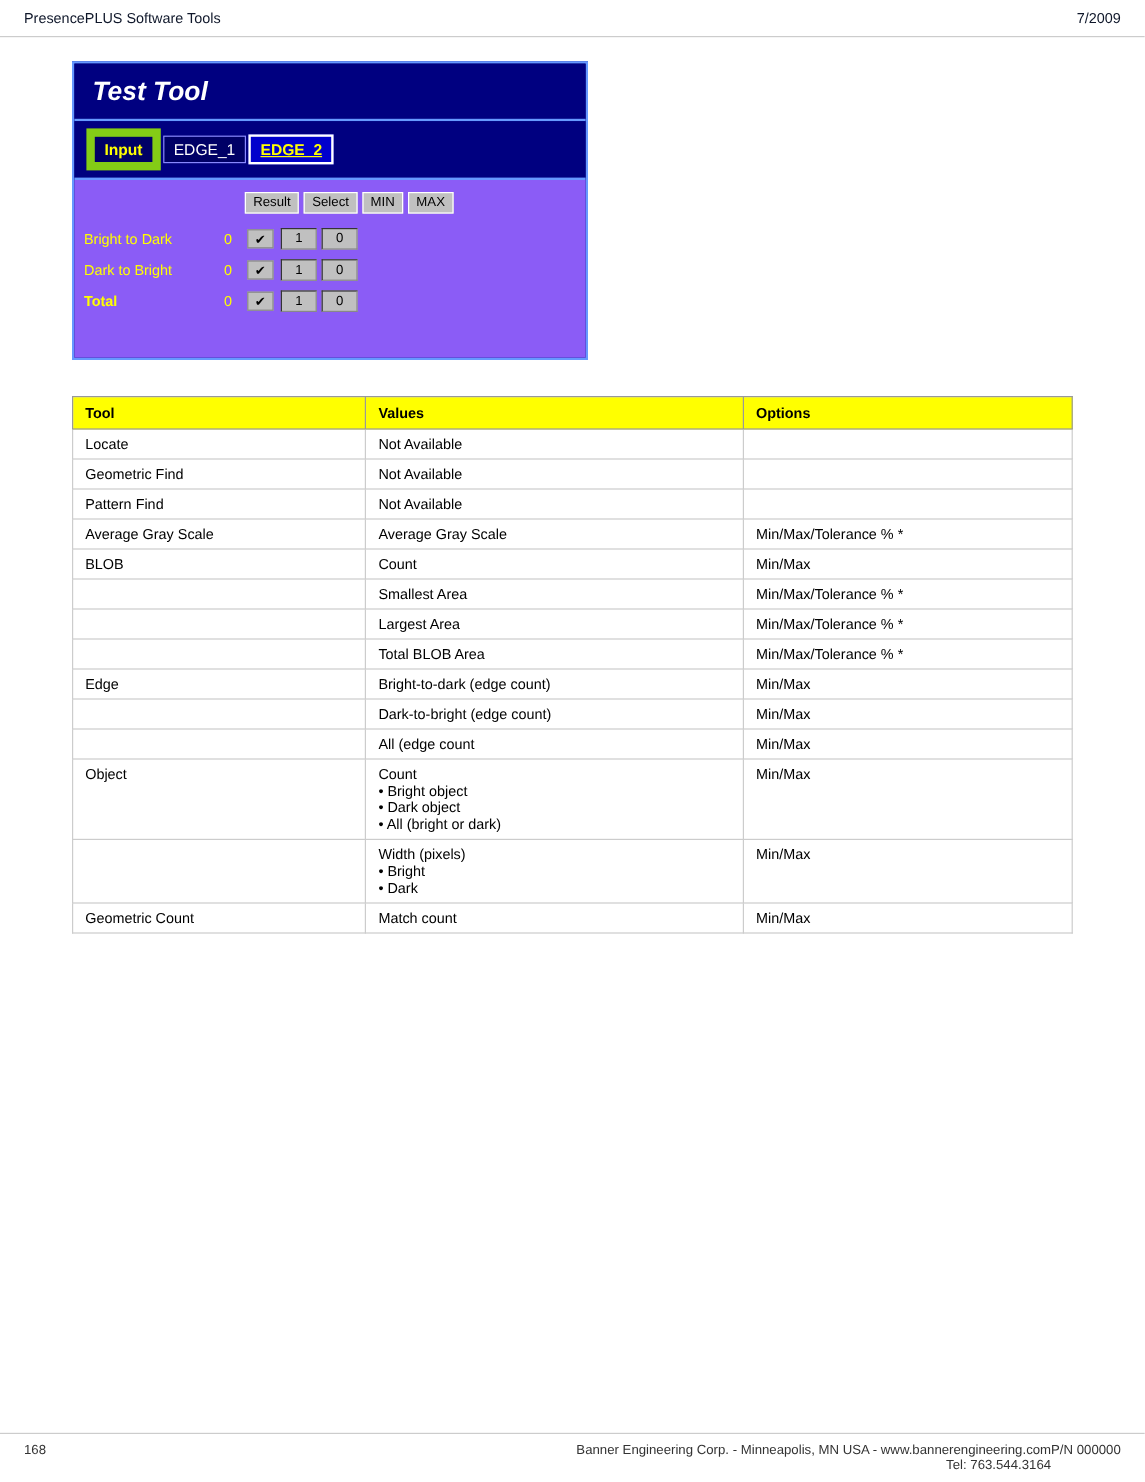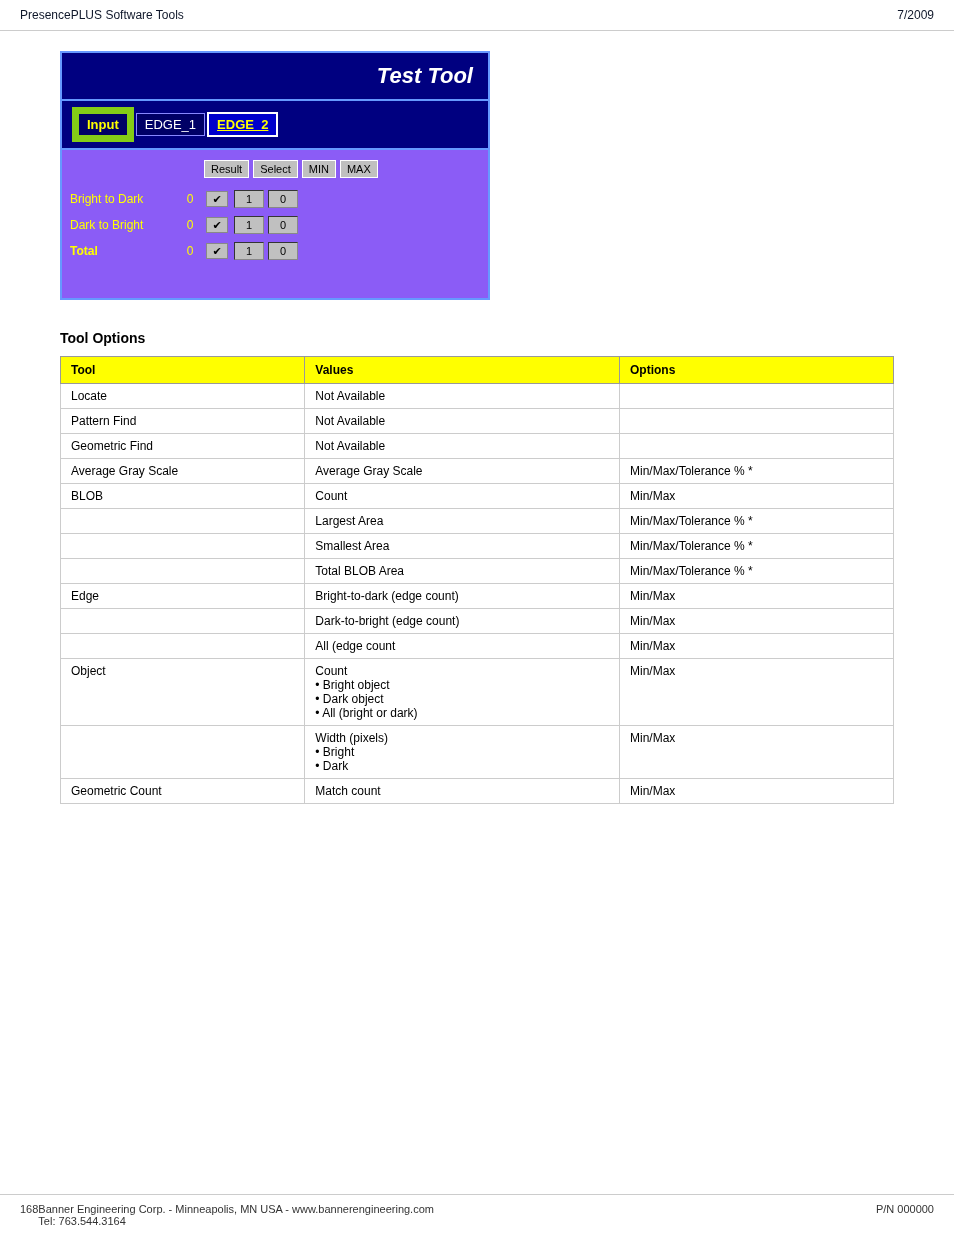--- a/index.html
+++ b/index.html
@@ -37,21 +37,20 @@
     }
 
     .test-tool-title {
       background: #000080;
       padding: 10px 15px;
       font-size: 22px;
       font-weight: bold;
       color: #fff;
       font-style: italic;
       border-bottom: 2px solid #6699ff;
-      text-align: right;
     }
 
     .test-tool-tabs {
       display: flex;
       align-items: center;
       padding: 6px 10px;
       background: #000080;
       border-bottom: 2px solid #6699ff;
     }
 
@@ -213,21 +212,21 @@
       padding: 8px 20px;
       display: flex;
       justify-content: space-between;
       font-size: 11px;
       color: #333;
       text-align: center;
     }
 
     .footer-center {
       flex: 1;
-      text-align: left;
+      text-align: right;
     }
   </style>
 </head>
 <body>
 
 <div class="page-header">
   <span>PresencePLUS Software Tools</span>
   <span>7/2009</span>
 </div>
 
@@ -280,64 +279,63 @@
       <div class="tool-row">
         <span class="tool-row-label total-label">Total</span>
         <span class="tool-row-value">0</span>
         <div class="tool-row-check">✔</div>
         <div class="tool-row-min">1</div>
         <div class="tool-row-max">0</div>
       </div>
     </div>
   </div>
 
-  <div class="section-title">Tool Options</div>
 
   <table class="options-table">
     <thead>
       <tr>
         <th>Tool</th>
         <th>Values</th>
         <th>Options</th>
       </tr>
     </thead>
     <tbody id="options-tbody">
     <tr>
           <td>Locate</td>
           <td>Not Available</td>
           <td></td>
         </tr>
         <tr>
+          <td>Geometric Find</td>
+          <td>Not Available</td>
+          <td></td>
+        </tr>
+        <tr>
           <td>Pattern Find</td>
-          <td>Not Available</td>
-          <td></td>
-        </tr>
-        <tr>
-          <td>Geometric Find</td>
           <td>Not Available</td>
           <td></td>
         </tr>
         <tr>
           <td>Average Gray Scale</td>
           <td>Average Gray Scale</td>
           <td>Min/Max/Tolerance % *</td>
         </tr>
         <tr>
           <td>BLOB</td>
           <td>Count</td>
           <td>Min/Max</td>
         </tr>
         <tr>
           <td></td>
+          <td>Smallest Area</td>
+          <td>Min/Max/Tolerance % *</td>
+        </tr>
+        <tr>
+          <td></td>
           <td>Largest Area</td>
-          <td>Min/Max/Tolerance % *</td>
-        </tr>
-        <tr>
-          <td></td>
-          <td>Smallest Area</td>
           <td>Min/Max/Tolerance % *</td>
         </tr>
         <tr>
           <td></td>
           <td>Total BLOB Area</td>
           <td>Min/Max/Tolerance % *</td>
         </tr>
         <tr>
           <td>Edge</td>
           <td>Bright-to-dark (edge count)</td>

